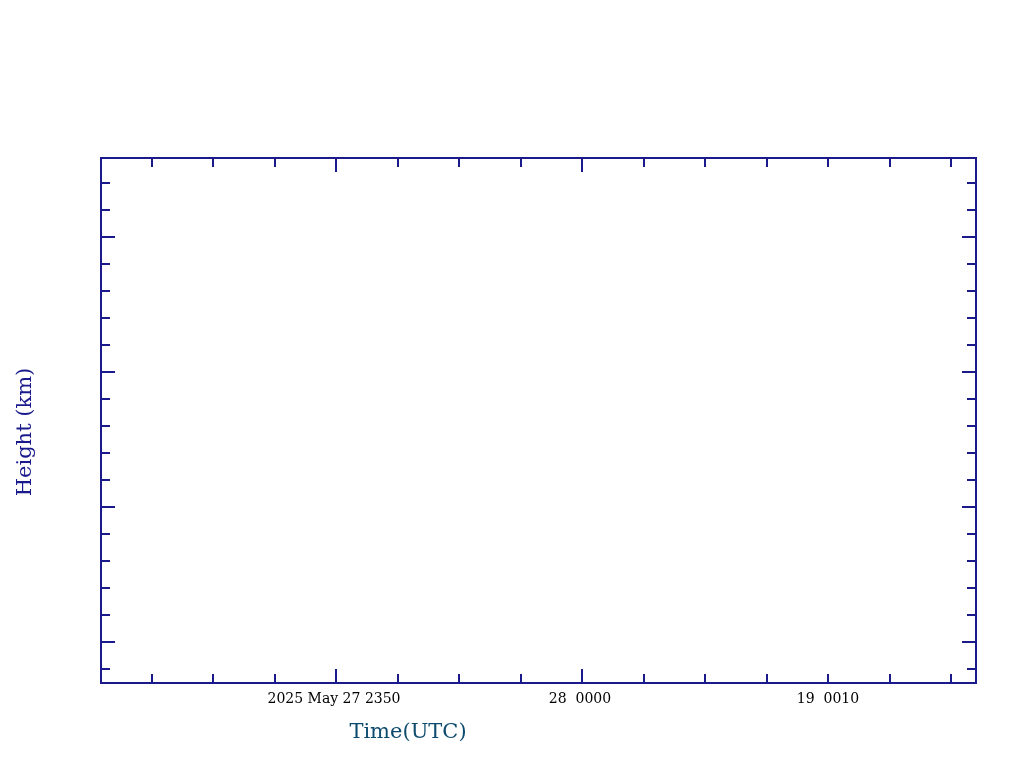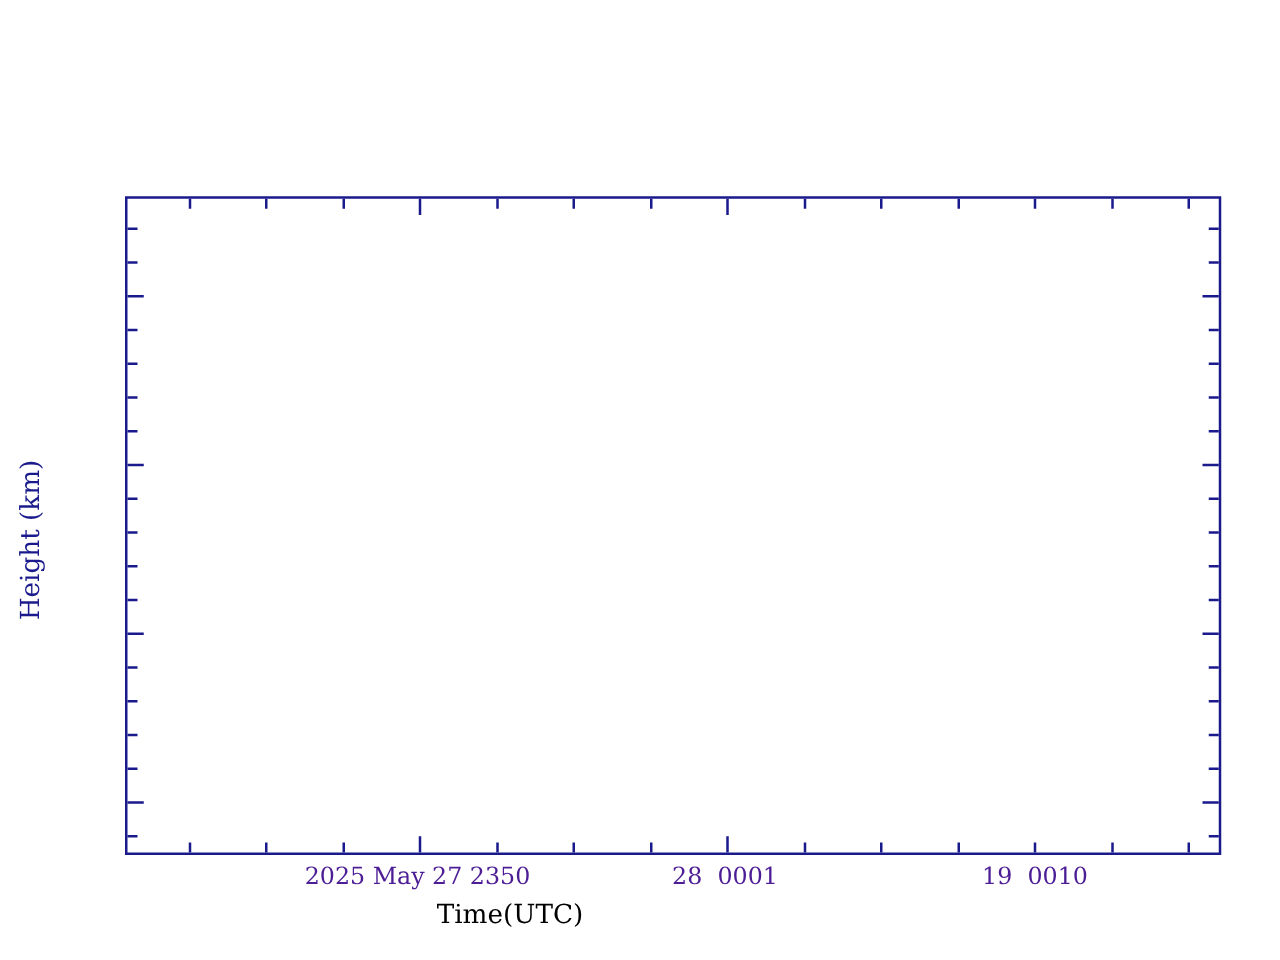--- a/index.html
+++ b/index.html
@@ -66,36 +66,36 @@
   .tick-bottom { bottom: 0; }
 
   .tick-y.major { width: 13px; }
   .tick-y.minor { width: 8px; }
   .tick-x.major { height: 13px; }
   .tick-x.minor { height: 8px; }
   .xlabel {
     position: absolute;
     top: 690px;
     font-family: "DejaVu Serif", serif;
-    font-size: 19px;
-    color: #4c1d95;
+    font-size: 14px;
+    color: #000000;
     white-space: pre;
     transform: translateX(-50%);
   }
 
   
   #xaxis-title {
     position: absolute;
     left: 0;
     top: 719px;
     width: 816px;
     text-align: center;
     font-family: "DejaVu Serif", serif;
     font-size: 21px;
-    color: #000000;
+    color: #0c4a6e;
     white-space: pre;
   }
   #yaxis-title {
     position: absolute;
     left: -86px;
     top: 420px;
     width: 220px;
     text-align: center;
     font-family: "DejaVu Serif", serif;
     font-size: 21px;
@@ -177,21 +177,21 @@
       <div class="tick tick-x tick-top minor" style="left: 725px;"></div>
       <div class="tick tick-x tick-bottom minor" style="left: 786.5px;"></div>
       <div class="tick tick-x tick-top minor" style="left: 786.5px;"></div>
       <div class="tick tick-x tick-bottom minor" style="left: 848px;"></div>
       <div class="tick tick-x tick-top minor" style="left: 848px;"></div>
     </div>
 
   <div id="ticks-layer"></div>
   <div id="labels-layer">
       <div class="xlabel" style="left: 334px;">2025 May 27 2350</div>
-      <div class="xlabel" style="left: 580px;">28  0001</div>
+      <div class="xlabel" style="left: 580px;">28  0000</div>
       <div class="xlabel" style="left: 828px;">19  0010</div>
     </div>
 
   <div id="xaxis-title">Time(UTC)</div>
 
   <div id="yaxis-title">Height (km)</div>
 
 </div>
 
 </body></html>

